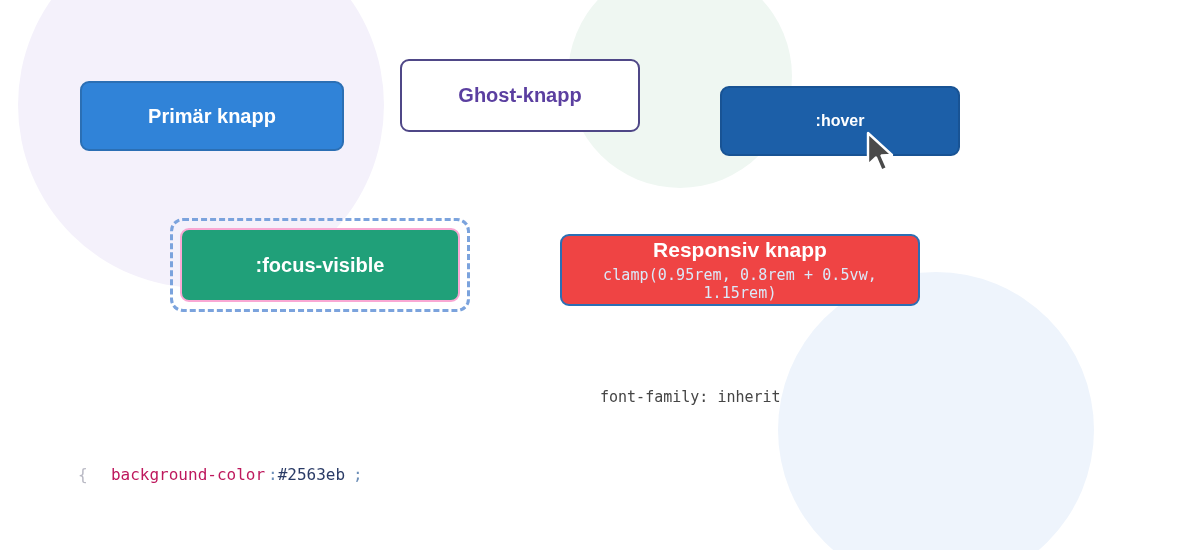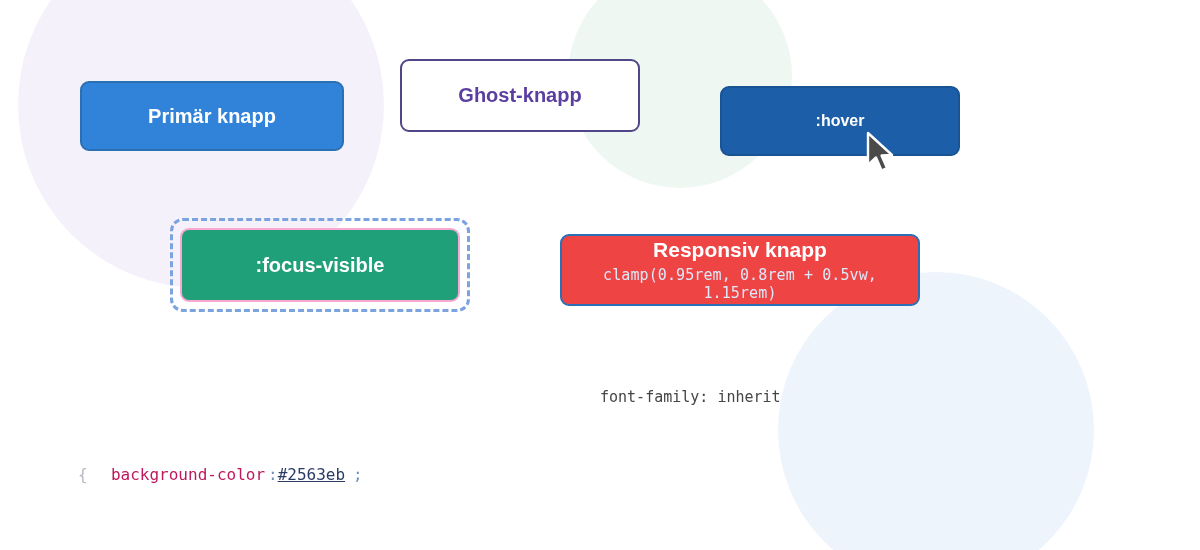--- a/index.html
+++ b/index.html
@@ -184,21 +184,20 @@
     display: inline-block;
     text-align: center;
   }
   .code-line .punct {
     color: #6d8fb8;
     display: inline-block;
   }
   .code-line .val {
     color: #2a3b66;
     display: inline-block;
-    text-decoration: underline;
   }
   .prop-w {
     min-width: 160px;
   }
 
   
   .prop-list {
     position: absolute;
     left: 600px;
     top: 382px;

